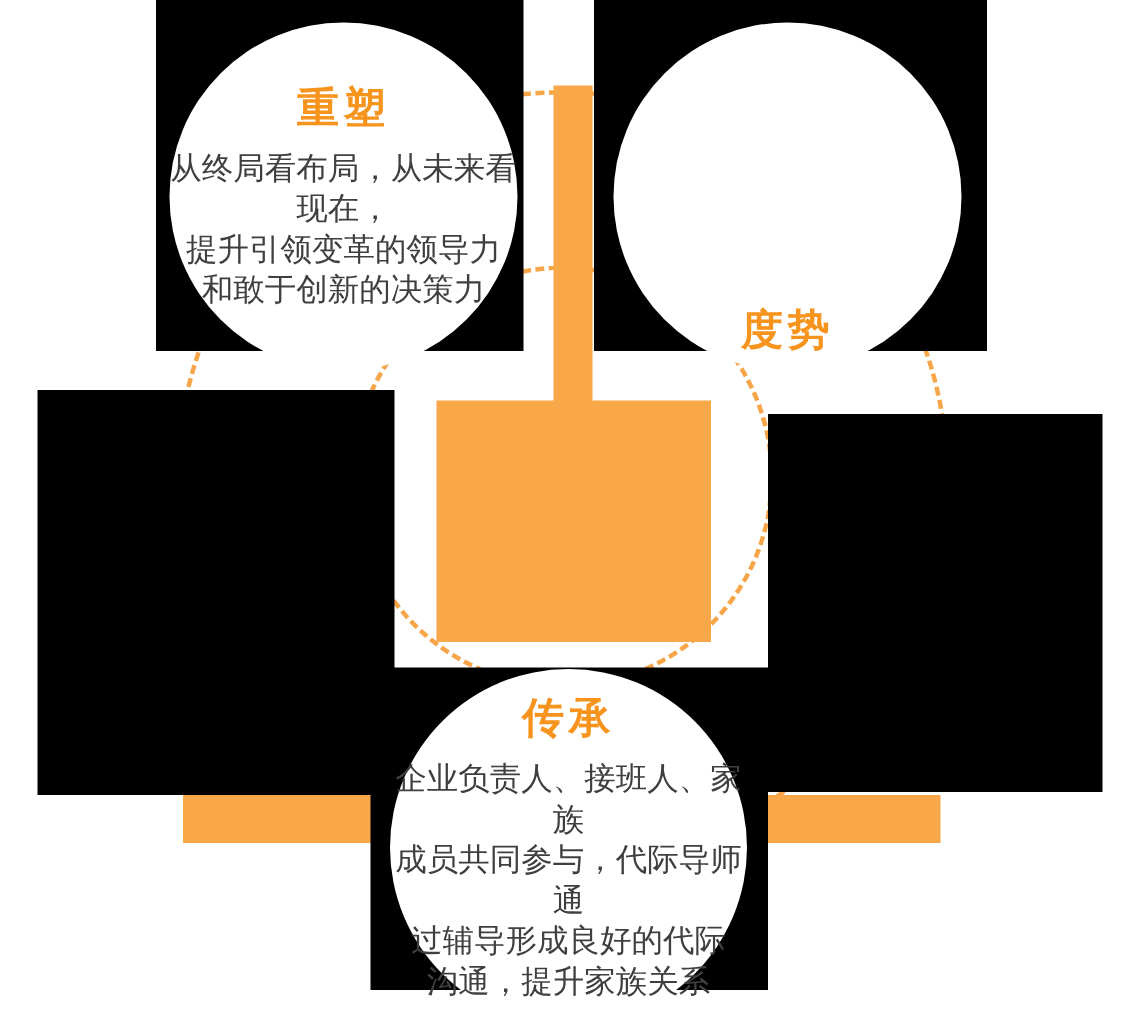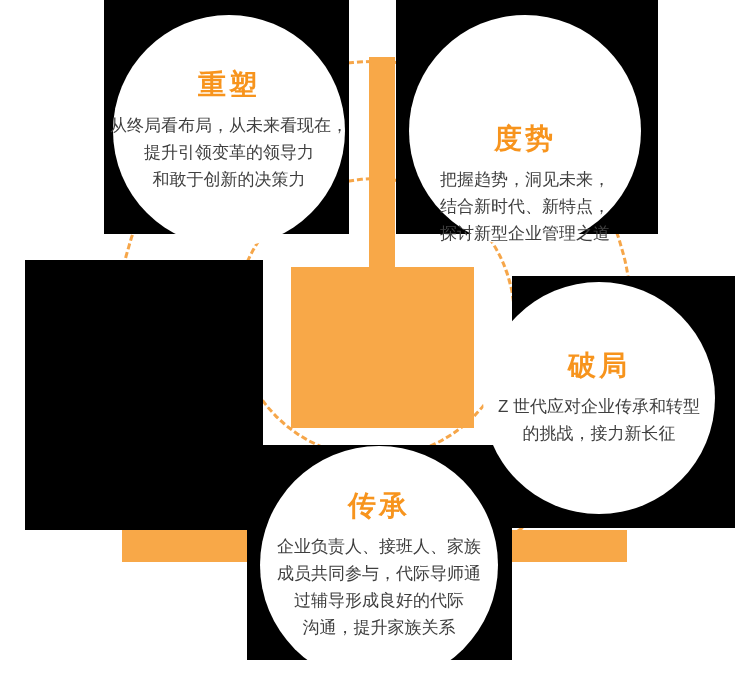--- a/index.html
+++ b/index.html
@@ -28,21 +28,21 @@
   .unit-circle{position:absolute;background:#fff;border-radius:50%;z-index:4;
     display:flex;flex-direction:column;align-items:center;justify-content:center;
     text-align:center;}
   #circle-tl{left:113px;top:15px;width:232px;height:232px;}
   #circle-tr{left:409px;top:15px;width:232px;height:232px;justify-content:flex-end;}
   #circle-ml{left:34px;top:286px;width:232px;height:232px;}
   #circle-mr{left:483px;top:282px;width:232px;height:232px;}
   #circle-b{left:260px;top:446px;width:238px;height:238px;}
   .unit-title{font-size:28px;font-weight:bold;color:var(--title-orange,#F7941D);
     letter-spacing:3px;margin-bottom:11px;line-height:32px;}
-  .unit-body{font-size:17px;line-height:27px;color:var(--body-color,#3F3F3F);
+  .unit-body{font-size:21px;line-height:27px;color:var(--body-color,#3F3F3F);
     white-space:pre-line;width:244px;}
 </style>
 </head>
 <body>
 
 <div id="stage" style="--orange: #F8A848; --title-orange: #F7941D; --body-color: #3F3F3F;">
 
   <div class="dashed-circle" id="dash-outer" style="border-color: rgb(246, 166, 73);"></div>
   <div class="dashed-circle" id="dash-inner" style="border-color: rgb(246, 166, 73);"></div>
 
@@ -58,31 +58,23 @@
 
   <div class="unit-circle" id="circle-tl">
     <div class="unit-title">重塑</div>
     <div class="unit-body">从终局看布局，从未来看现在，
 提升引领变革的领导力
 和敢于创新的决策力</div>
   </div>
 
   <div class="unit-circle" id="circle-tr">
     <div class="unit-title">度势</div>
-    <div class="unit-body">把握趋势，洞见未来，
-结合新时代、新特点，
-探讨新型企业管理之道</div>
   </div>
 
 
-  <div class="unit-circle" id="circle-mr">
-    <div class="unit-title">破局</div>
-    <div class="unit-body">Z 世代应对企业传承和转型
-的挑战，接力新长征</div>
-  </div>
 
   <div class="unit-circle" id="circle-b">
     <div class="unit-title">传承</div>
     <div class="unit-body">企业负责人、接班人、家族
 成员共同参与，代际导师通
 过辅导形成良好的代际
 沟通，提升家族关系</div>
   </div>
 
 </div>

